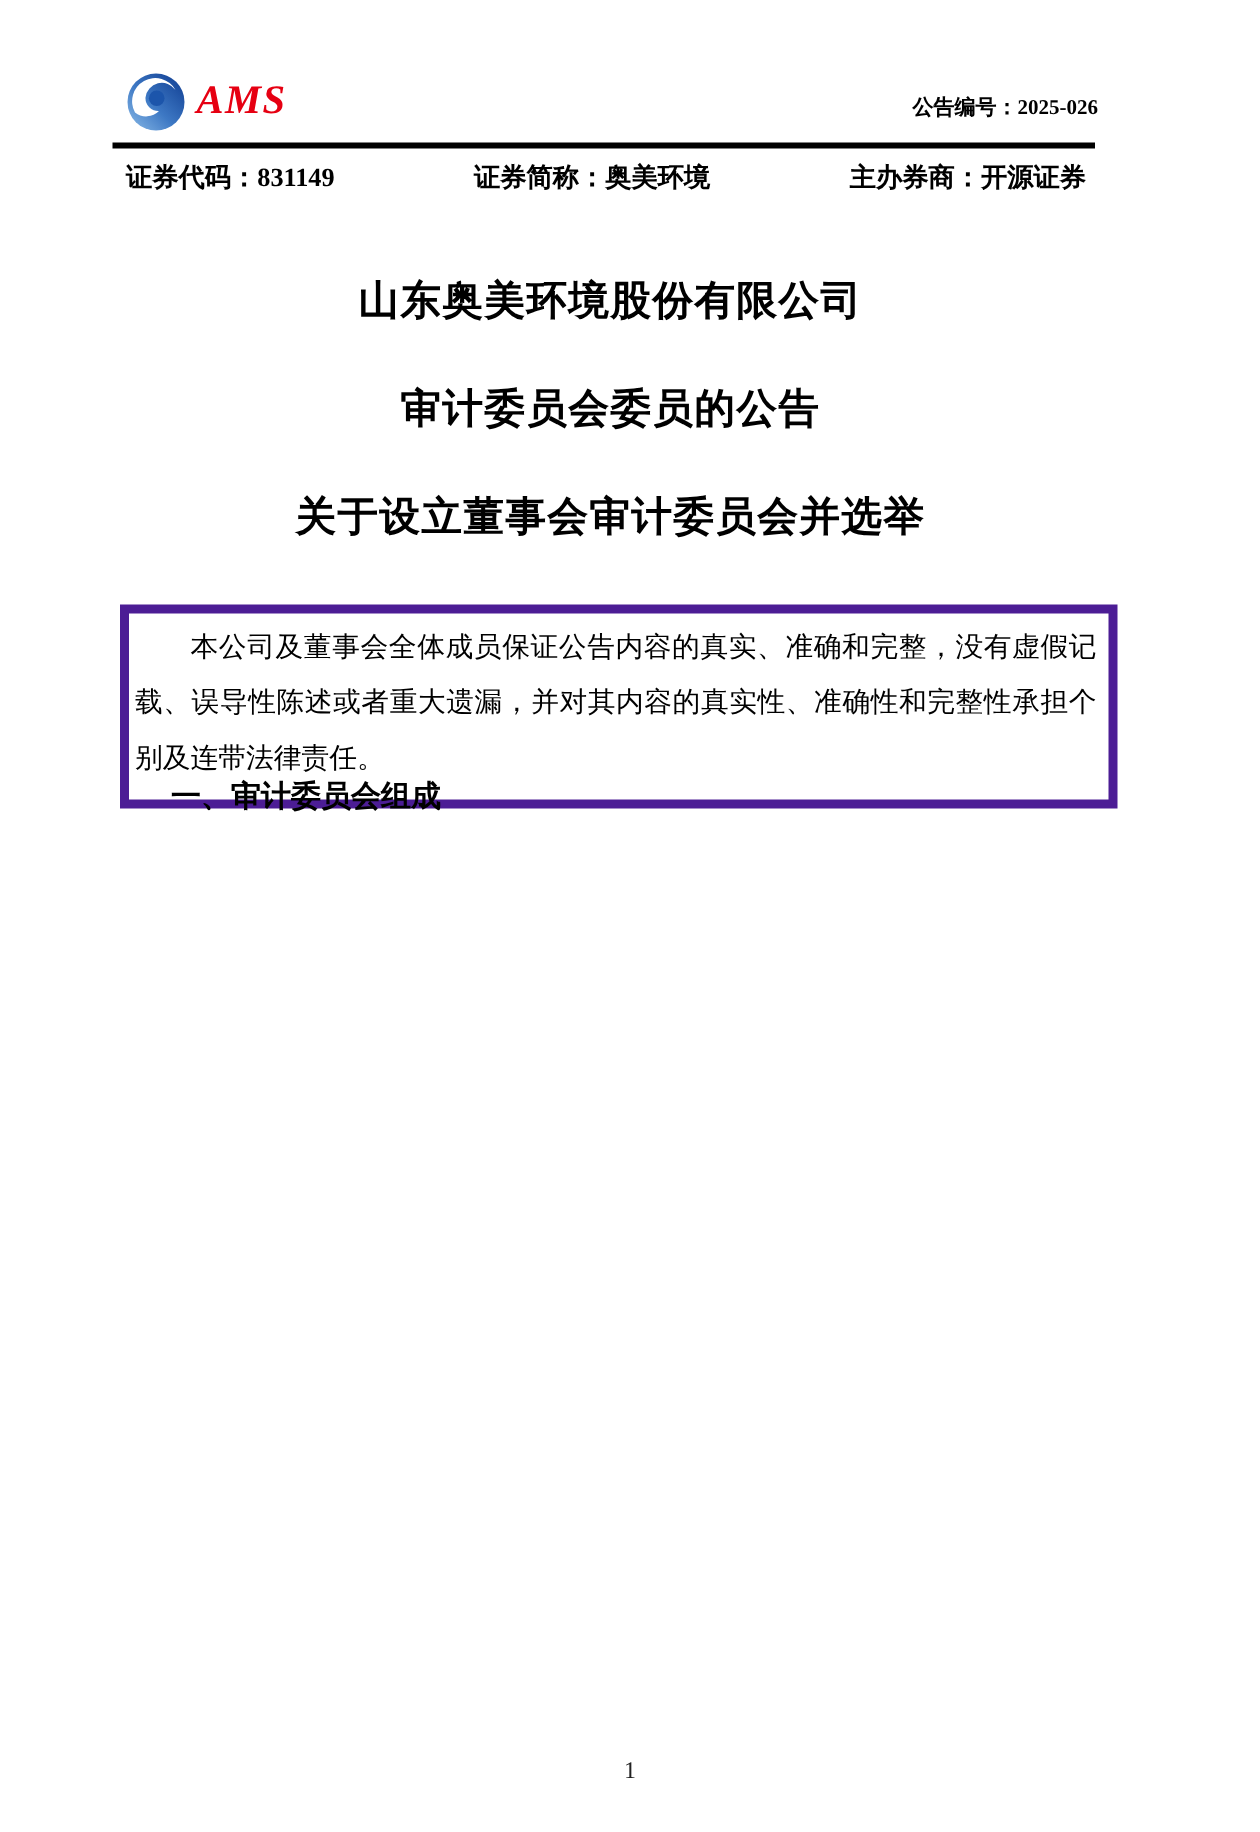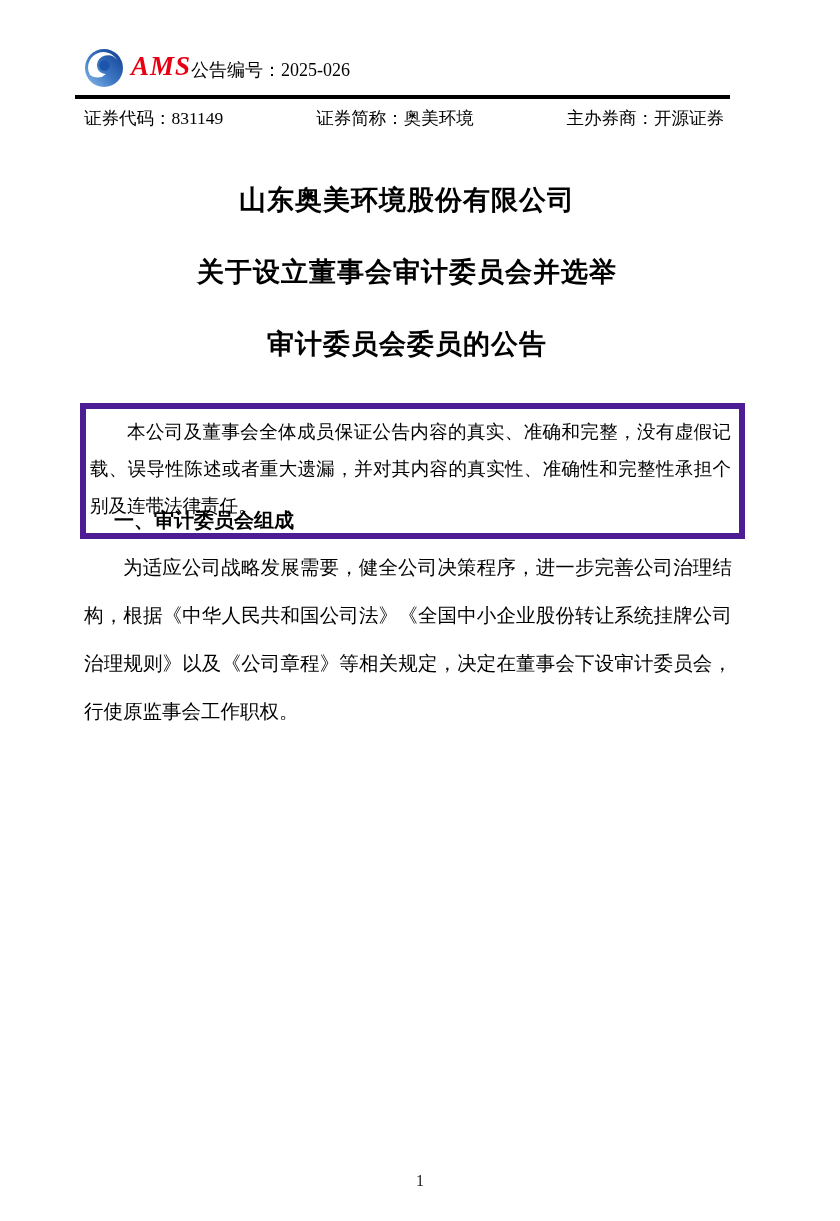--- a/index.html
+++ b/index.html
@@ -13,54 +13,55 @@
     font-family: "Liberation Serif", "DejaVu Serif", serif;
     color: #000000;
     overflow: hidden;
   }
 
   
   .header-row {
     position: absolute;
     top: 48px; left: 84px; right: 108px;
     display: flex;
+    justify-content: space-between;
     align-items: flex-end;
   }
   .logo { display: flex; align-items: center; gap: 7px; }
   .logo-icon { width: 40px; height: 40px; display: block; }
   .logo-text {
     font-family: "Liberation Serif", "DejaVu Serif", serif;
     font-style: italic;
     font-weight: bold;
     font-size: 27px;
     color: #e60012;
     letter-spacing: 1px;
     line-height: 1;
     padding-bottom: 4px;
   }
   .announce-no {
-    font-weight: normal;
-    font-size: 18px;
+    font-weight: bold;
+    font-size: 14px;
     line-height: 1.2;
     padding-bottom: 6px;
     white-space: nowrap;
   }
   .head-rule {
     position: absolute;
     top: 95px; left: 75px;
     width: 655px; height: 3.5px;
     background: #000000;
   }
   .codes-row {
     position: absolute;
     top: 106px; left: 84px;
     width: 640px;
     display: flex;
     justify-content: space-between;
-    font-weight: normal;
+    font-weight: bold;
     font-size: 17.5px;
     white-space: nowrap;
   }
 
   
   .doc-title {
     position: absolute;
     top: 164px; left: 84px;
     width: 646px;
     text-align: center;
@@ -86,21 +87,21 @@
   .disclaimer-box p {
     font-size: 18.5px;
     line-height: 37px;
     text-indent: 2em;
     text-align: justify;
   }
 
   
   .doc-body {
     position: absolute;
-    top: 496px; left: 84px;
+    top: 507px; left: 84px;
     width: 648px;
     font-size: 19.5px;
     line-height: 48px;
   }
   .doc-body h2 {
     font-family: "Liberation Sans", "DejaVu Sans", sans-serif;
     font-size: 20px;
     font-weight: bold;
     line-height: 48px;
     text-indent: 1.5em;
@@ -147,30 +148,29 @@
   <div class="head-rule"></div>
 
   <div class="codes-row">
     <span>证券代码：831149</span>
     <span>证券简称：奥美环境</span>
     <span>主办券商：开源证券</span>
   </div>
 
   <div class="doc-title">
     <div class="t-line">山东奥美环境股份有限公司</div>
+    <div class="t-line">审计委员会委员的公告</div>
     <div class="t-line">关于设立董事会审计委员会并选举</div>
-    <div class="t-line">审计委员会委员的公告</div>
   </div>
 
   <div class="disclaimer-box">
     <p>本公司及董事会全体成员保证公告内容的真实、准确和完整，没有虚假记载、误导性陈述或者重大遗漏，并对其内容的真实性、准确性和完整性承担个别及连带法律责任。</p>
   </div>
 
   <div class="doc-body">
     <h2>一、审计委员会组成</h2>
-    <p>为适应公司战略发展需要，健全公司决策程序，进一步完善公司治理结构，根据《中华人民共和国公司法》《全国中小企业股份转让系统挂牌公司治理规则》以及《公司章程》等相关规定，决定在董事会下设审计委员会，行使原监事会工作职权。</p>
   </div>
 
   <div class="page-footer">
     <span>1</span>
   </div>
 
 </div>
 
 </body></html>

